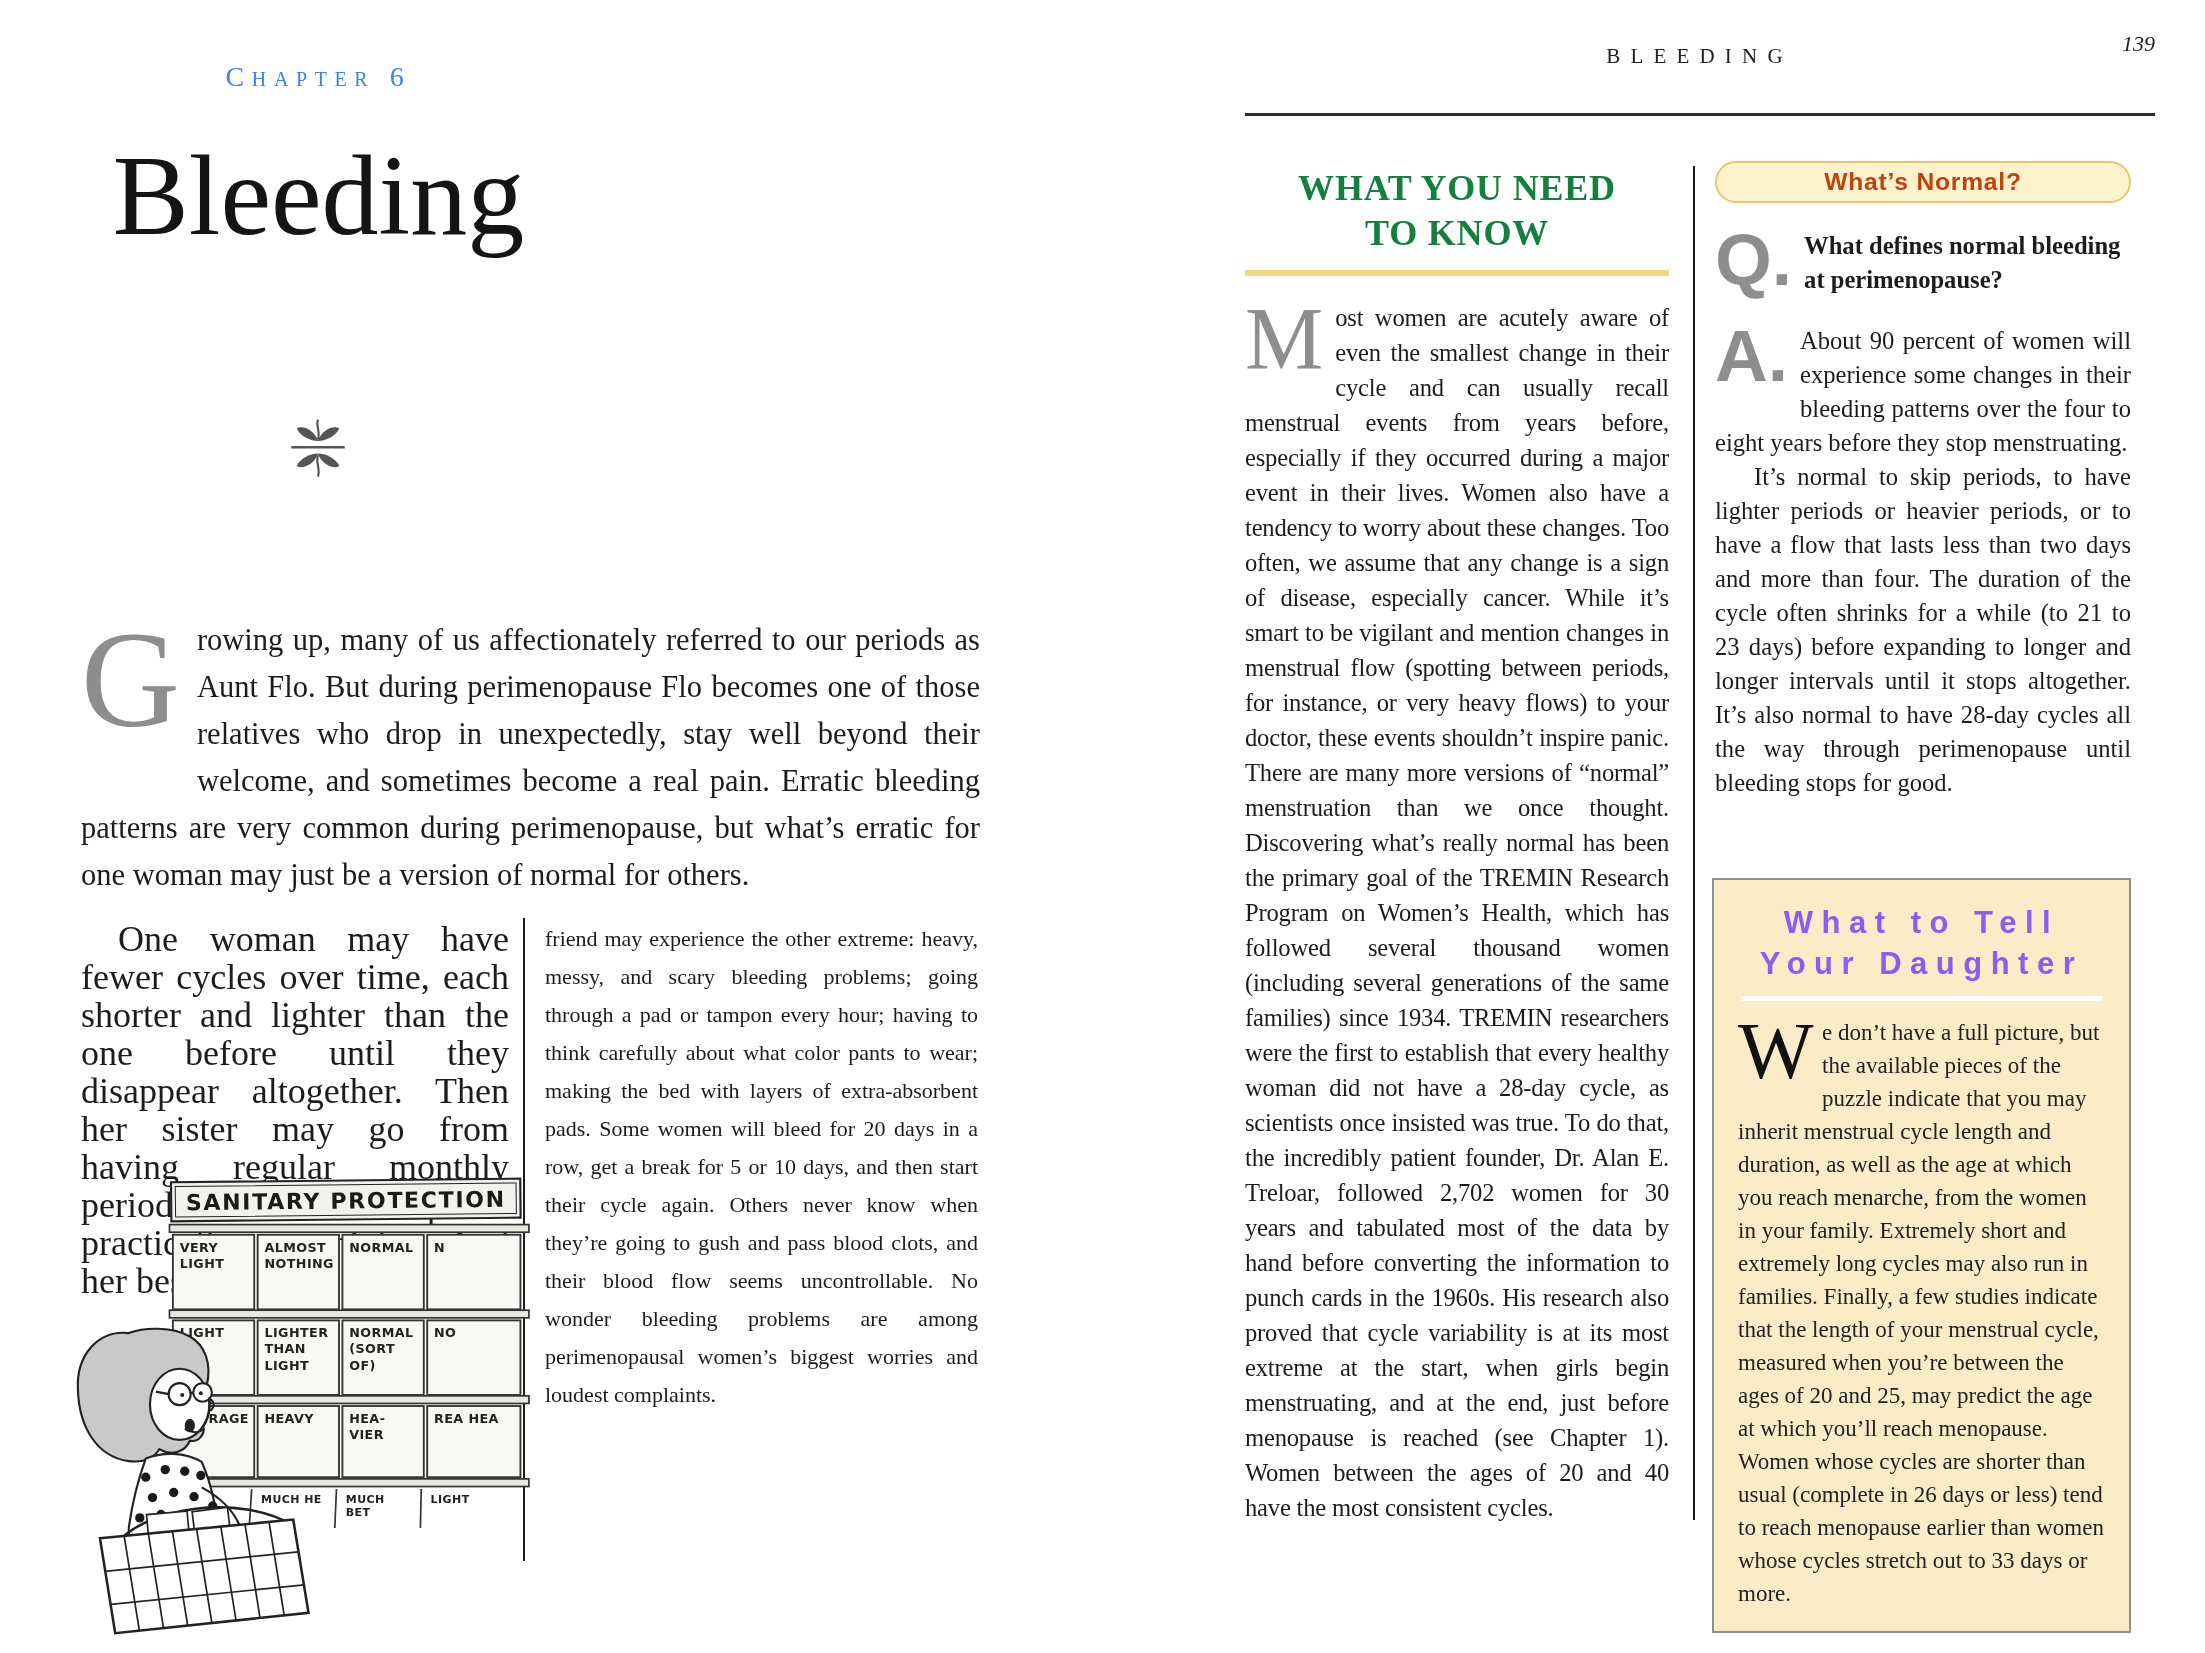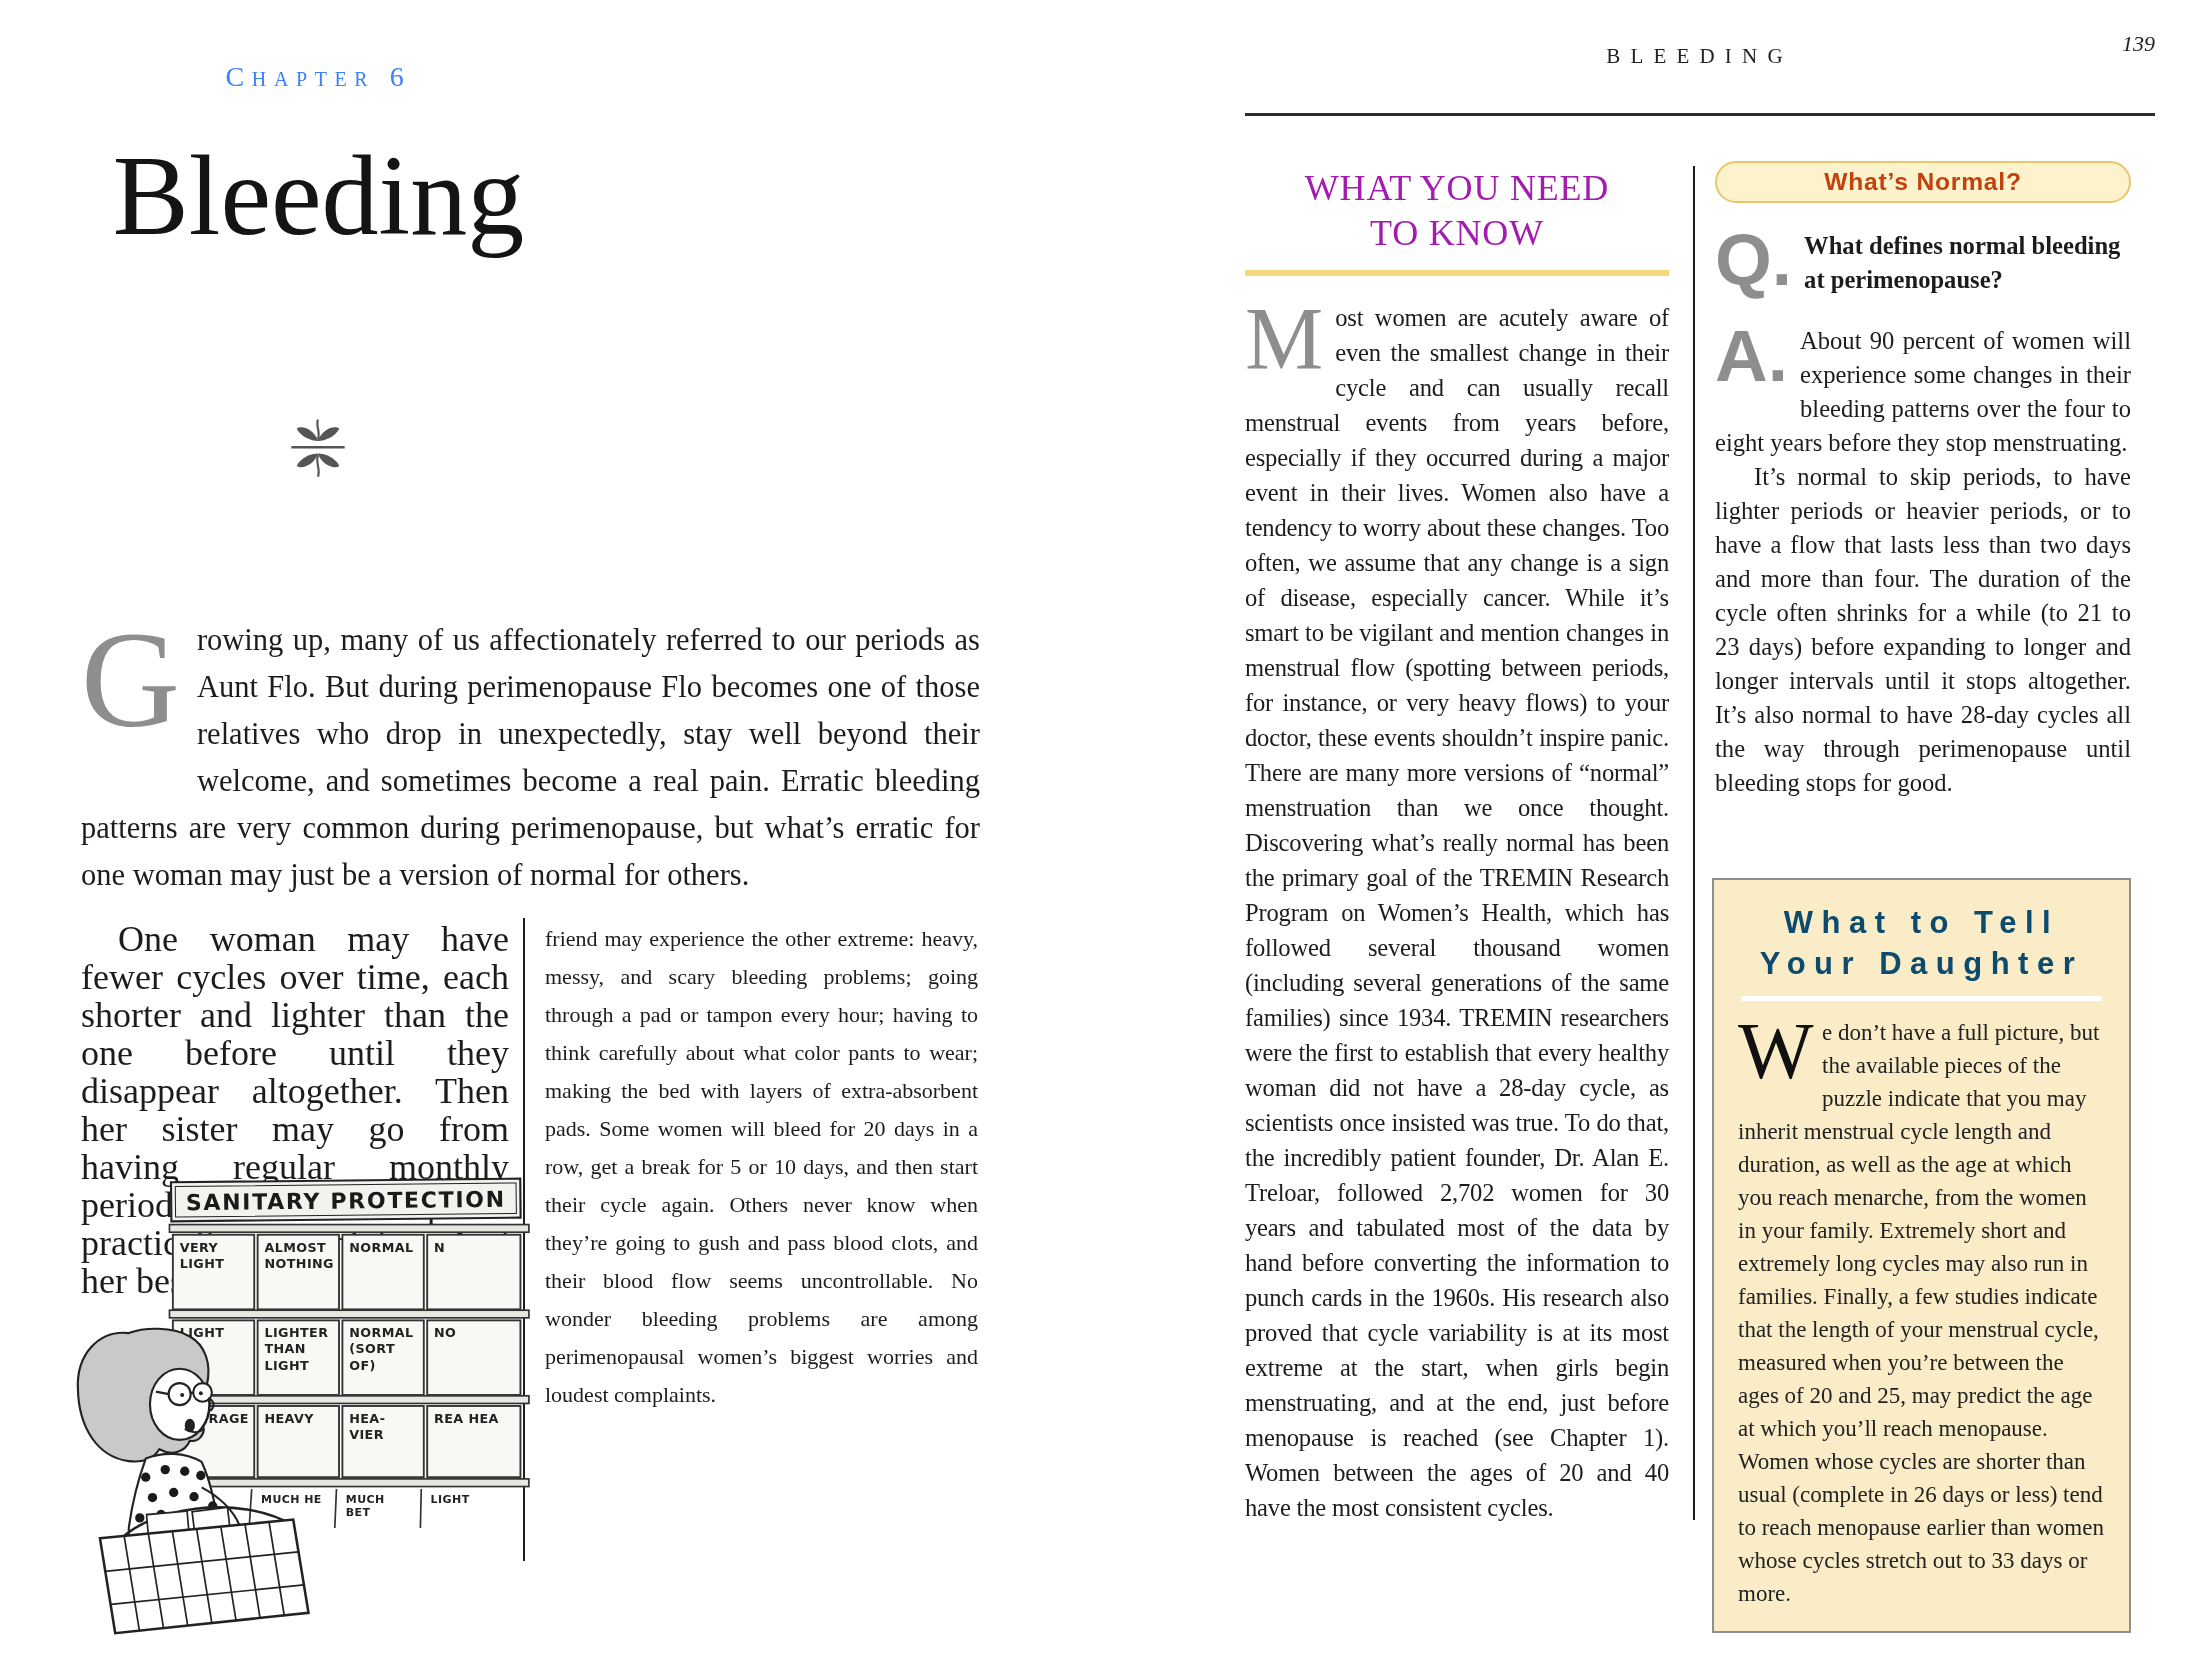--- a/index.html
+++ b/index.html
@@ -48,22 +48,22 @@
     font-size:21px;letter-spacing:10.2px;color:#222;
   }
   .page-number{
     left:2053px;top:30.5px;width:102px;text-align:right;
     font-style:italic;font-size:22px;color:#222;
   }
   .head-rule{left:1245px;top:113px;width:910px;height:2.5px;background:#2e2e2e;}
 
   .main-col{left:1245px;top:166px;width:424px;}
   .main-heading{
-    text-align:center;font-weight:normal;font-size:36px;line-height:45px;
-    letter-spacing:0.8px;color:#a21caf;margin:0;
+    text-align:center;font-weight:bold;font-size:36px;line-height:45px;
+    letter-spacing:0.8px;color:#15803d;margin:0;
   }
   .yellow-rule{height:6px;background:#F6D77C;margin-top:13.6px;}
   .main-text{
     margin-top:24px;font-size:24.6px;line-height:35px;text-align:justify;
     letter-spacing:-0.2px;overflow:visible;
   }
   .dropcap-m{
     float:left;font-size:88px;line-height:71px;height:75px;
     padding:3.4px 12px 0 0;color:#8e8e8e;letter-spacing:0;
   }
@@ -87,21 +87,21 @@
   .answer p{margin:0;}
   .answer p.indent{text-indent:39px;}
 
   .daughter-box{
     left:1712px;top:878px;width:419px;box-sizing:border-box;
     border:2.5px solid #8F8F8F;background:#FAECC7;
     padding:22px 24px 20.4px 24px;
   }
   .box-heading{
     text-align:center;font-family:"Liberation Sans", sans-serif;font-weight:bold;
-    font-size:31px;line-height:41px;letter-spacing:8.5px;color:#0c4a6e;margin:0;
+    font-size:31px;line-height:41px;letter-spacing:8.5px;color:#8b5cf6;margin:0;
   }
   .white-rule{height:5.1px;background:#ffffff;margin:12px 3.4px 15.3px 3.4px;}
   .box-text{font-size:23px;line-height:33px;text-align:left;color:#222;}
   .dropcap-w{
     float:left;font-size:80px;line-height:63px;height:66px;
     padding:3.4px 8.5px 0 0;color:#111;
   }
 </style>
 </head>
 <body>

